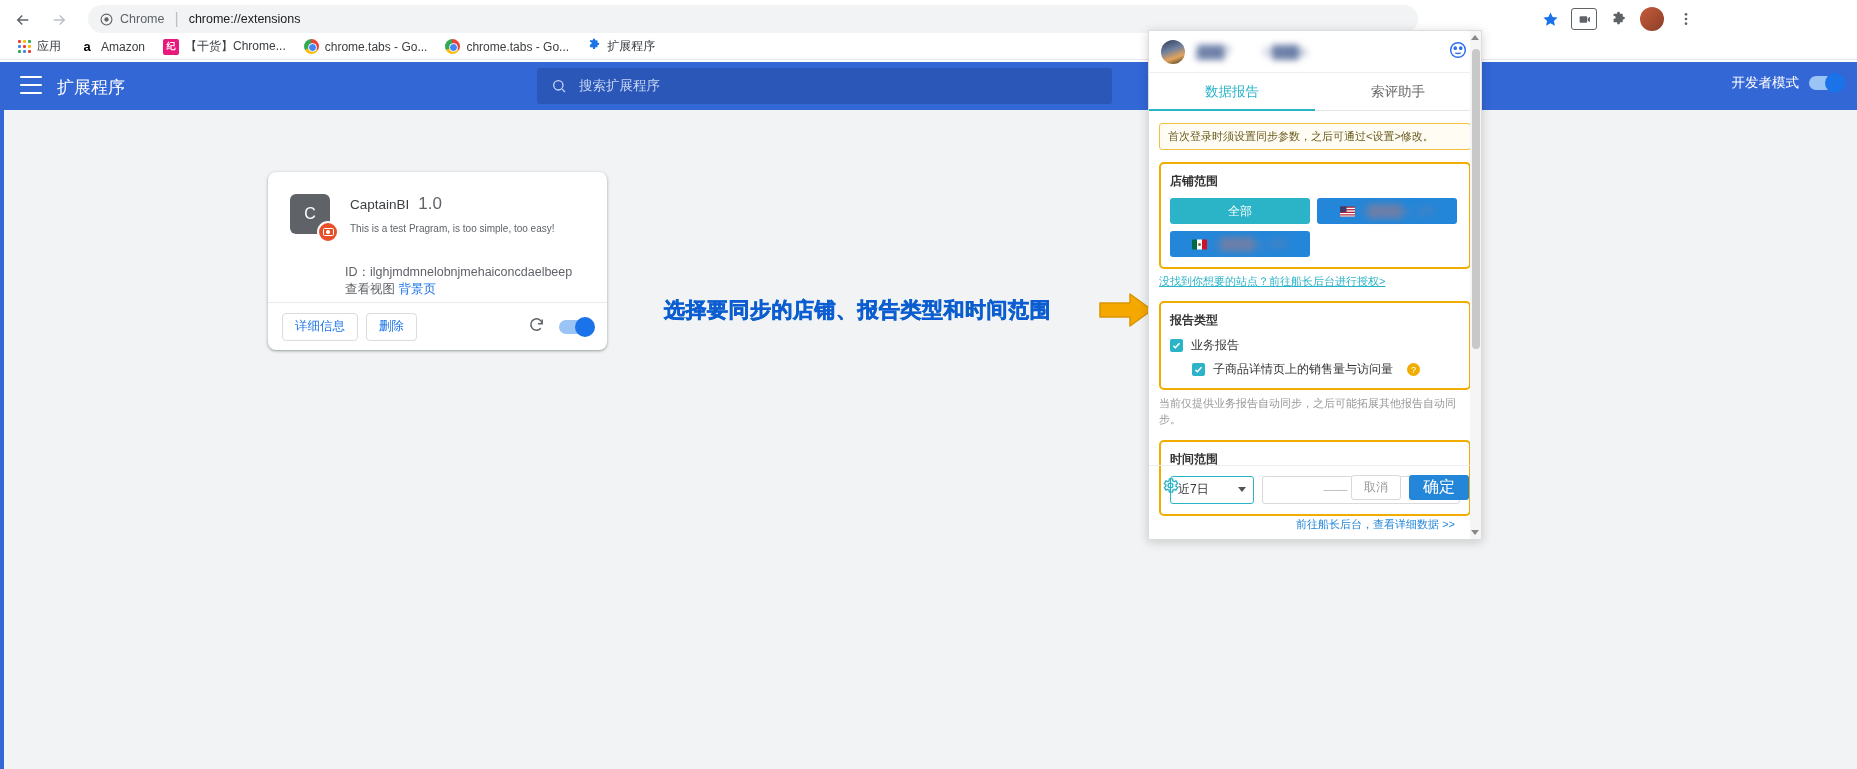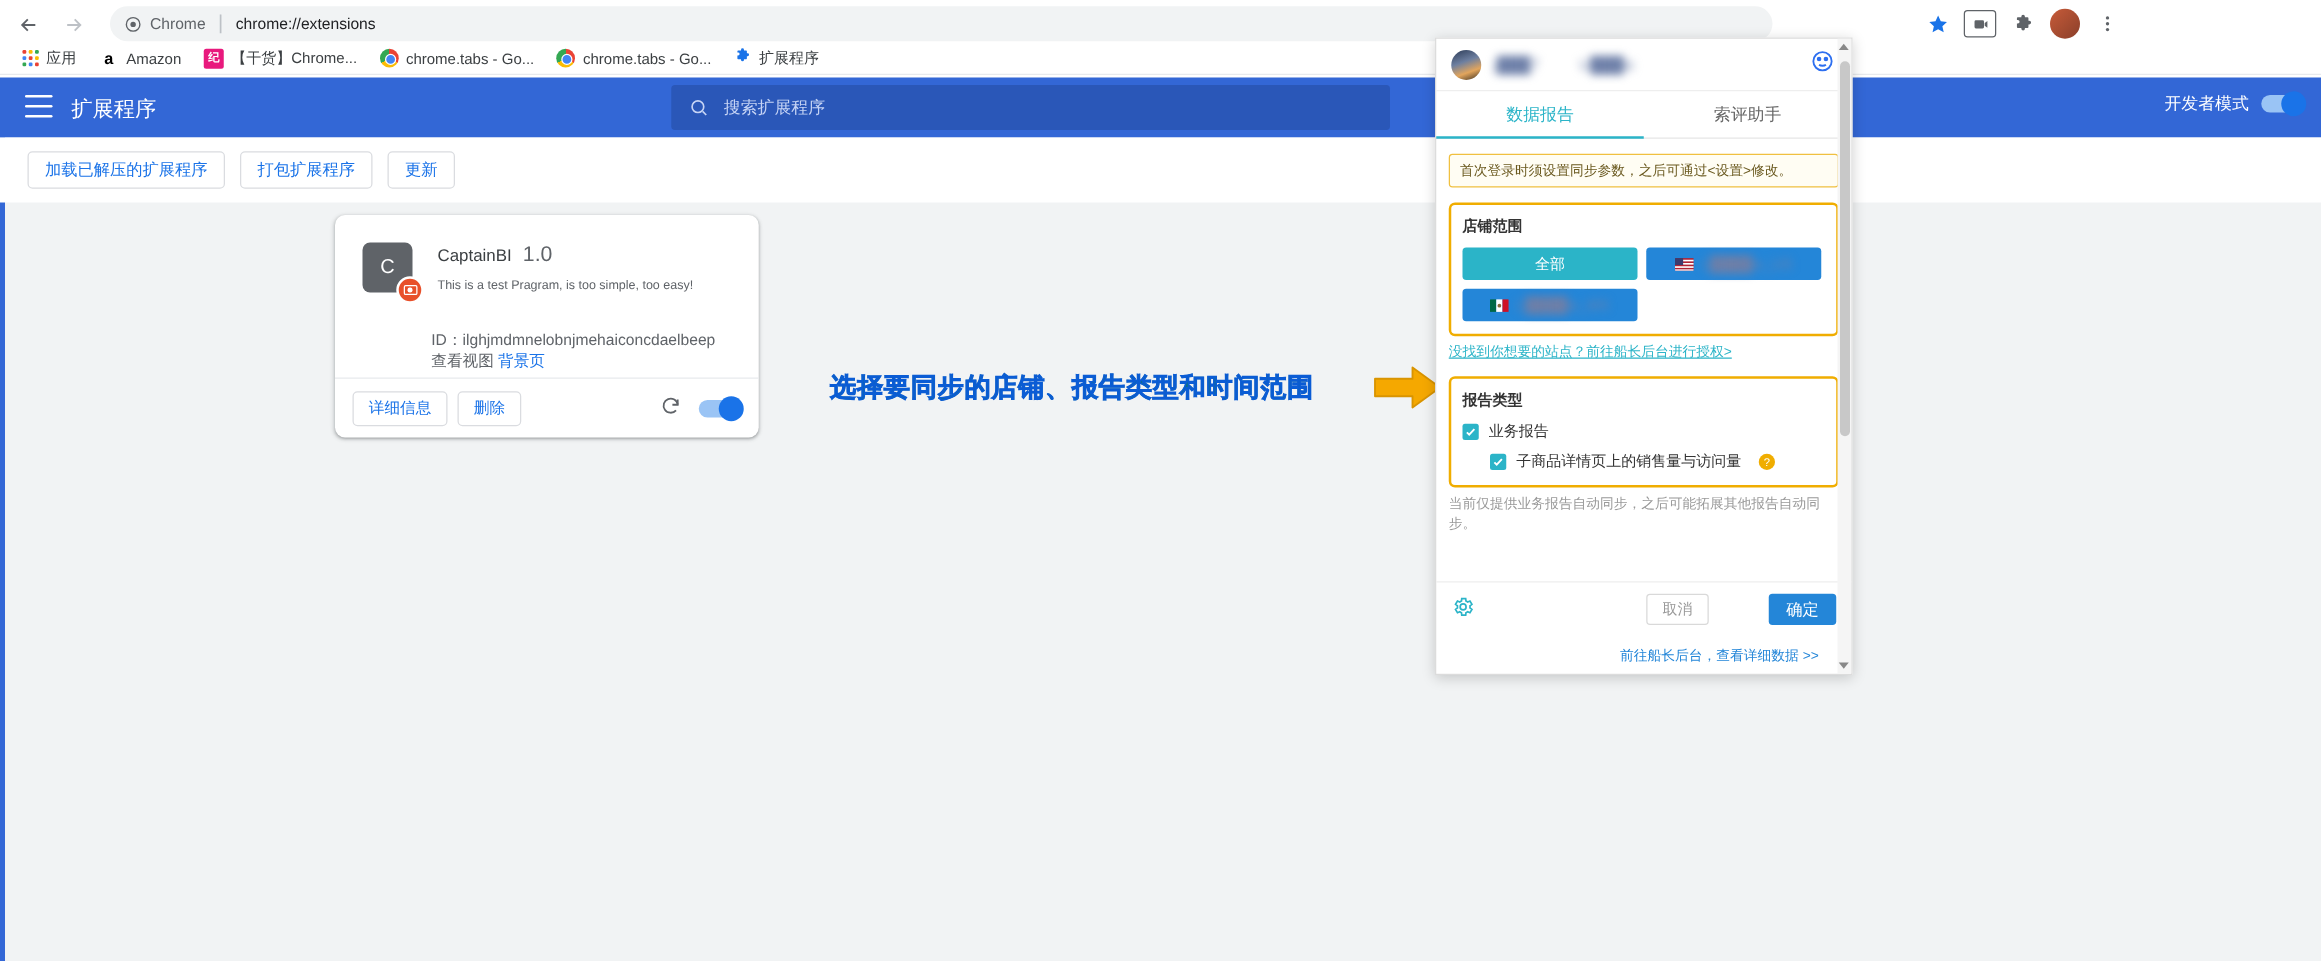--- a/index.html
+++ b/index.html
@@ -167,21 +167,21 @@
                display:flex; align-items:center; justify-content:center; gap:10px;
                font-size:12px; color:#bbb; }
 
   .pp-footer { position:absolute; left:0; bottom:30px; width:100%; height:44px;
                border-top:1px solid #eee; display:flex; align-items:center; padding:0 12px; }
   .gear-btn { color:#2bb4c8; }
   .ftr-right { margin-left:auto; display:flex; gap:8px; }
   .btn-cancel { height:25px; padding:0 12px; border:1px solid #d9d9d9; border-radius:3px;
                 background:#fff; color:#999; font-size:12px; font-family:inherit; }
   .btn-ok { height:25px; padding:0 14px; border:none; border-radius:3px; background:#2486d8;
-            color:#fff; font-size:13px; font-family:inherit;margin-left:40px; }
+            color:#fff; font-size:16px; font-family:inherit; }
   .pp-bottom { position:absolute; left:0; bottom:0; width:100%; height:30px;
                display:flex; align-items:center; justify-content:flex-end; padding-right:26px;
                font-size:11px; color:#2486d8; }
   .scrollbar { position:absolute; right:0; top:0; width:11px; height:100%; background:#f5f5f5; }
   .scroll-thumb { position:absolute; right:1px; top:18px; width:8px; height:300px;
                   background:#c8c8c8; border-radius:4px; }
   .scroll-arrow { position:absolute; right:2px; width:0; height:0; border-left:4px solid transparent;
                   border-right:4px solid transparent; }
   .scroll-up { top:4px; border-bottom:5px solid #888; }
   .scroll-dn { bottom:4px; border-top:5px solid #888; }
@@ -316,25 +316,20 @@
         <path d="M21 21l-4.3-4.3"></path>
       </svg>
     <span class="search-ph">搜索扩展程序</span>
   </div>
 
   <div class="dev-mode">
     <span class="dev-label">开发者模式</span>
     <span class="switch"></span>
   </div>
 
-  <div class="toolbar-row">
-    <button class="tb-btn">加载已解压的扩展程序</button>
-    <button class="tb-btn">打包扩展程序</button>
-    <button class="tb-btn">更新</button>
-  </div>
 
   <div class="ext-card">
     <div class="card-top">
       <div class="ext-icon-wrap">
         <div class="ext-icon">C</div>
         <div class="ext-badge">
             <i></i>
           </div>
       </div>
       <div>
@@ -442,20 +437,34 @@
           <svg width="9" height="9" viewBox="0 0 24 24" fill="none" stroke="#fff" stroke-width="4">
               <path d="M4 13l5 5L20 6"></path>
             </svg>
         </span>
         <span class="cb-label">子商品详情页上的销售量与访问量</span>
         <span class="help-ico">?</span>
       </div>
     </div>
     <div class="hint">当前仅提供业务报告自动同步，之后可能拓展其他报告自动同步。</div>
 
+    <div class="sect">
+      <div class="sect-title">时间范围</div>
+      <div class="tr-row">
+        <div class="select">
+          <span>近7日</span>
+          <span class="caret"></span>
+        </div>
+        <div class="daterange">
+          <span>——</span>
+          <span>~</span>
+          <span>——</span>
+        </div>
+      </div>
+    </div>
 
     <div class="pp-footer">
       <span class="gear-btn">
         <svg width="19" height="19" viewBox="0 0 24 24" fill="none" stroke="currentColor" stroke-width="1.7">
           <circle cx="12" cy="12" r="3"></circle>
           <path d="M19 12a7 7 0 00-.1-1l2-1.5-2-3.4-2.3 1a7 7 0 00-1.7-1l-.3-2.5h-4l-.3 2.5a7 7 0 00-1.7 1l-2.3-1-2 3.4 2 1.5a7 7 0 000 2l-2 1.5 2 3.4 2.3-1a7 7 0 001.7 1l.3 2.5h4l.3-2.5a7 7 0 001.7-1l2.3 1 2-3.4-2-1.5a7 7 0 00.1-1z"></path>
         </svg>
       </span>
       <div class="ftr-right">
         <button class="btn-cancel">取消</button>

